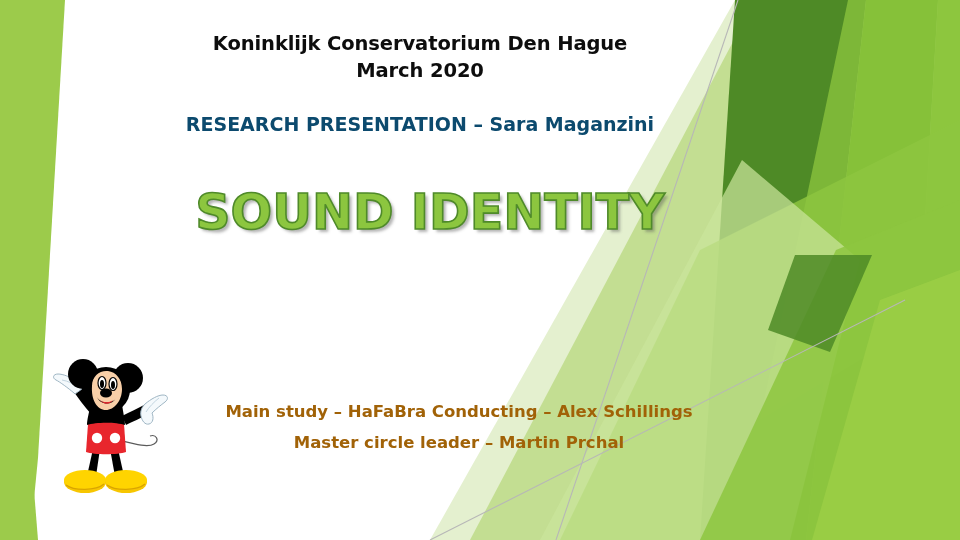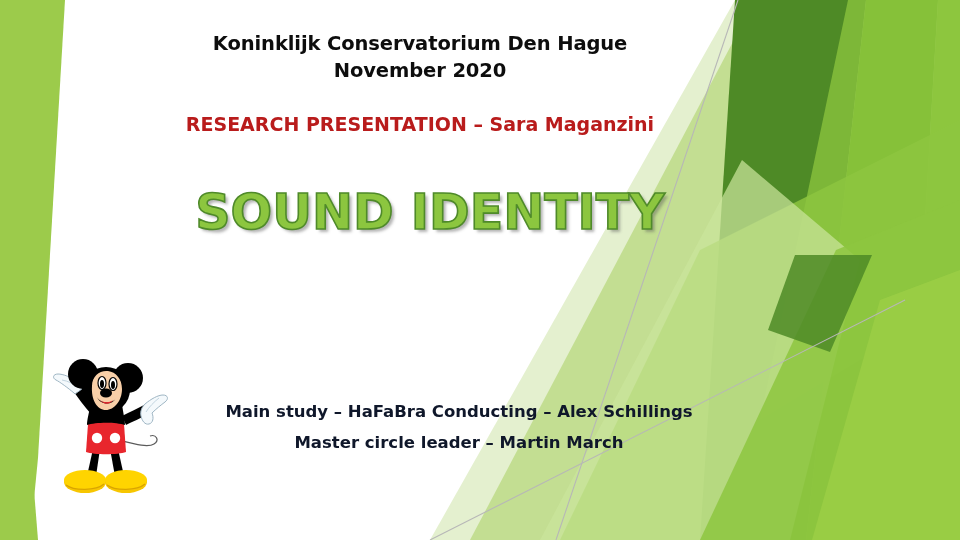--- a/index.html
+++ b/index.html
@@ -39,21 +39,21 @@
     font-size: 19.5px;
     color: #0d0d0d;
     line-height: 27px;
     letter-spacing: -0.1px;
   }
   .header-sub {
     margin-top: 27px;
     font-family: "DejaVu Sans", sans-serif;
     font-weight: bold;
     font-size: 19px;
-    color: #b91c1c;
+    color: #0c4a6e;
     line-height: 27px;
   }
 
   
   .title-block {
     position: absolute;
     left: 0;
     top: 176px;
     width: 860px;
     text-align: center;
@@ -77,21 +77,21 @@
     position: absolute;
     left: 0;
     top: 396px;
     width: 918px;
     text-align: center;
   }
   .credit-line {
     font-family: "DejaVu Sans", sans-serif;
     font-weight: bold;
     font-size: 16.5px;
-    color: #0f172a;
+    color: #a16207;
     line-height: 31px;
   }
 
   
   .mickey {
     position: absolute;
     left: 44px;
     top: 352px;
     width: 132px;
     height: 152px;
@@ -124,31 +124,31 @@
     <polygon points="836,250 960,200 960,540 700,540" fill="#8DC63F" opacity="0.85"></polygon>
     <polygon points="880,300 960,270 960,540 812,540" fill="#9ACD45" opacity="0.9"></polygon>
     <polygon points="795,255 872,255 830,352 768,330" fill="#4E8A26" opacity="0.85"></polygon>
 
     <line x1="738" y1="0" x2="556" y2="540" stroke="#B7B7B7" stroke-width="1.1"></line>
     <line x1="430" y1="540" x2="905" y2="300" stroke="#B7B7B7" stroke-width="1.1"></line>
   </svg>
 
   <div class="header">
     <div class="header-line">Koninklijk Conservatorium Den Hague</div>
-    <div class="header-line">November 2020</div>
+    <div class="header-line">March 2020</div>
     <div class="header-sub">RESEARCH PRESENTATION – Sara Maganzini</div>
   </div>
 
   <div class="title-block">
     <div class="title-line">SOUND IDENTITY</div>
   </div>
 
   <div class="credits">
     <div class="credit-line">Main study – HaFaBra Conducting – Alex Schillings</div>
-    <div class="credit-line">Master circle leader – Martin March</div>
+    <div class="credit-line">Master circle leader – Martin Prchal</div>
   </div>
 
   <svg class="mickey" viewBox="0 0 132 152" width="132" height="152" xmlns="http://www.w3.org/2000/svg">
 
     <path d="M74 88 C90 92 104 96 110 92 C116 88 112 82 106 84" fill="none" stroke="#5b5b5b" stroke-width="1.2"></path>
 
     <path d="M47 62 C40 54 34 46 30 40 L38 33 C43 40 49 49 55 57 Z" fill="#000000"></path>
 
     <path d="M78 64 C86 60 94 56 100 53 L104 62 C97 66 88 70 82 73 Z" fill="#000000"></path>
 

